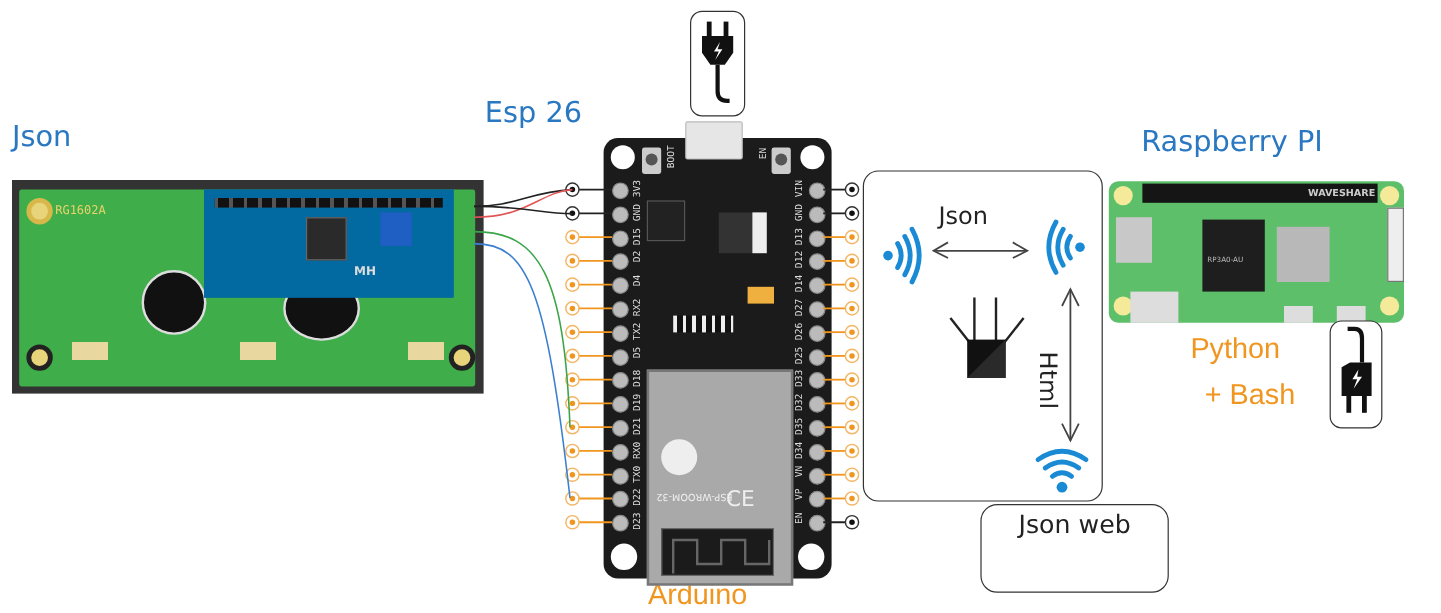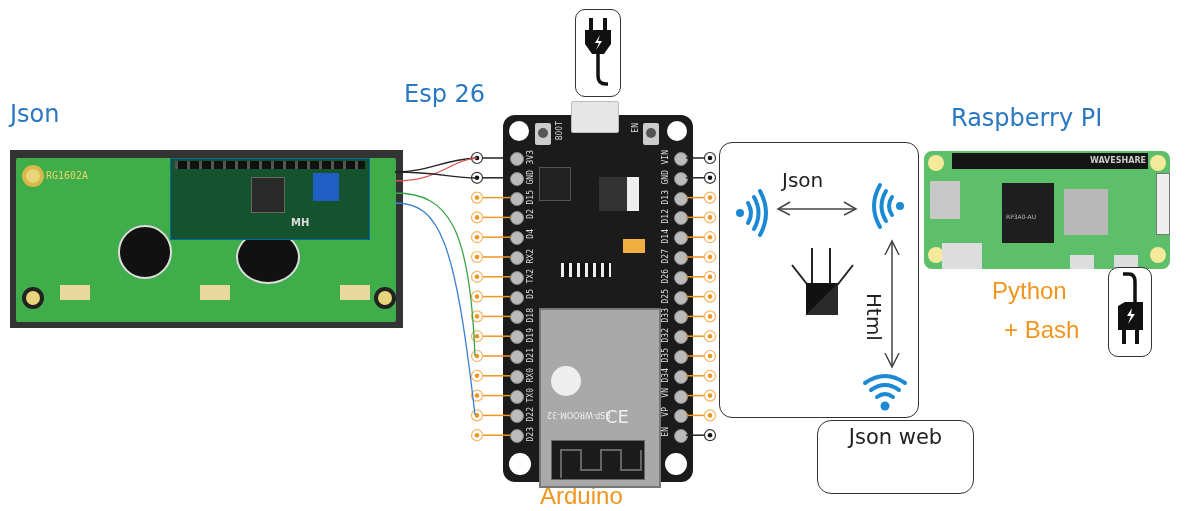--- a/index.html
+++ b/index.html
@@ -26,21 +26,21 @@
   <div class="abs" style="left:12px;top:15px;width:22px;height:22px;border-radius:50%;background:#e8d47a;border:4px solid #d8b84a;box-sizing:border-box;"></div>
   <div class="abs" style="left:12px;top:137px;width:22px;height:22px;border-radius:50%;background:#e8d47a;border:4px solid #222;box-sizing:border-box;"></div>
   <div class="abs" style="left:364px;top:137px;width:22px;height:22px;border-radius:50%;background:#e8d47a;border:4px solid #222;box-sizing:border-box;"></div>
   <div class="abs" style="left:36px;top:20px;color:#e8d36a;font-size:10px;font-family:'DejaVu Sans Mono',monospace;">RG1602A</div>
   <div class="abs" style="left:108px;top:75px;width:50px;height:50px;border-radius:50%;background:#111;border:2px solid #ddd;"></div>
   <div class="abs" style="left:226px;top:80px;width:60px;height:50px;border-radius:50%;background:#111;border:2px solid #ddd;"></div>
   <div class="abs" style="left:50px;top:135px;width:30px;height:15px;background:#e8d8a0;"></div>
   <div class="abs" style="left:190px;top:135px;width:30px;height:15px;background:#e8d8a0;"></div>
   <div class="abs" style="left:330px;top:135px;width:30px;height:15px;background:#e8d8a0;"></div>
 
-  <div class="abs" style="left:160px;top:8px;width:198px;height:80px;background:#14532d;border:1px solid #0369a1;">
+  <div class="abs" style="left:160px;top:8px;width:198px;height:80px;background:#0369a1;border:5px solid #0369a1;">
     <div class="abs" style="left:4px;top:2px;width:190px;height:8px;background:repeating-linear-gradient(90deg,#555 0 3px,#111 3px 12px);"></div>
     <div class="abs" style="left:80px;top:18px;width:32px;height:34px;background:#2a2a2a;border:1px solid #666;"></div>
     <div class="abs" style="left:142px;top:14px;width:26px;height:28px;background:#1f5fc4;"></div>
     <div class="abs" style="left:120px;top:58px;color:#ddd;font-size:10px;font-weight:bold;">MH</div>
   </div>
 </div>
 
 <div class="abs boxed" style="left:575px;top:9px;width:44px;height:86px;border-radius:10px;">
   <svg width="44" height="86">
     <rect x="13" y="8" width="4" height="12" fill="#111"></rect>

